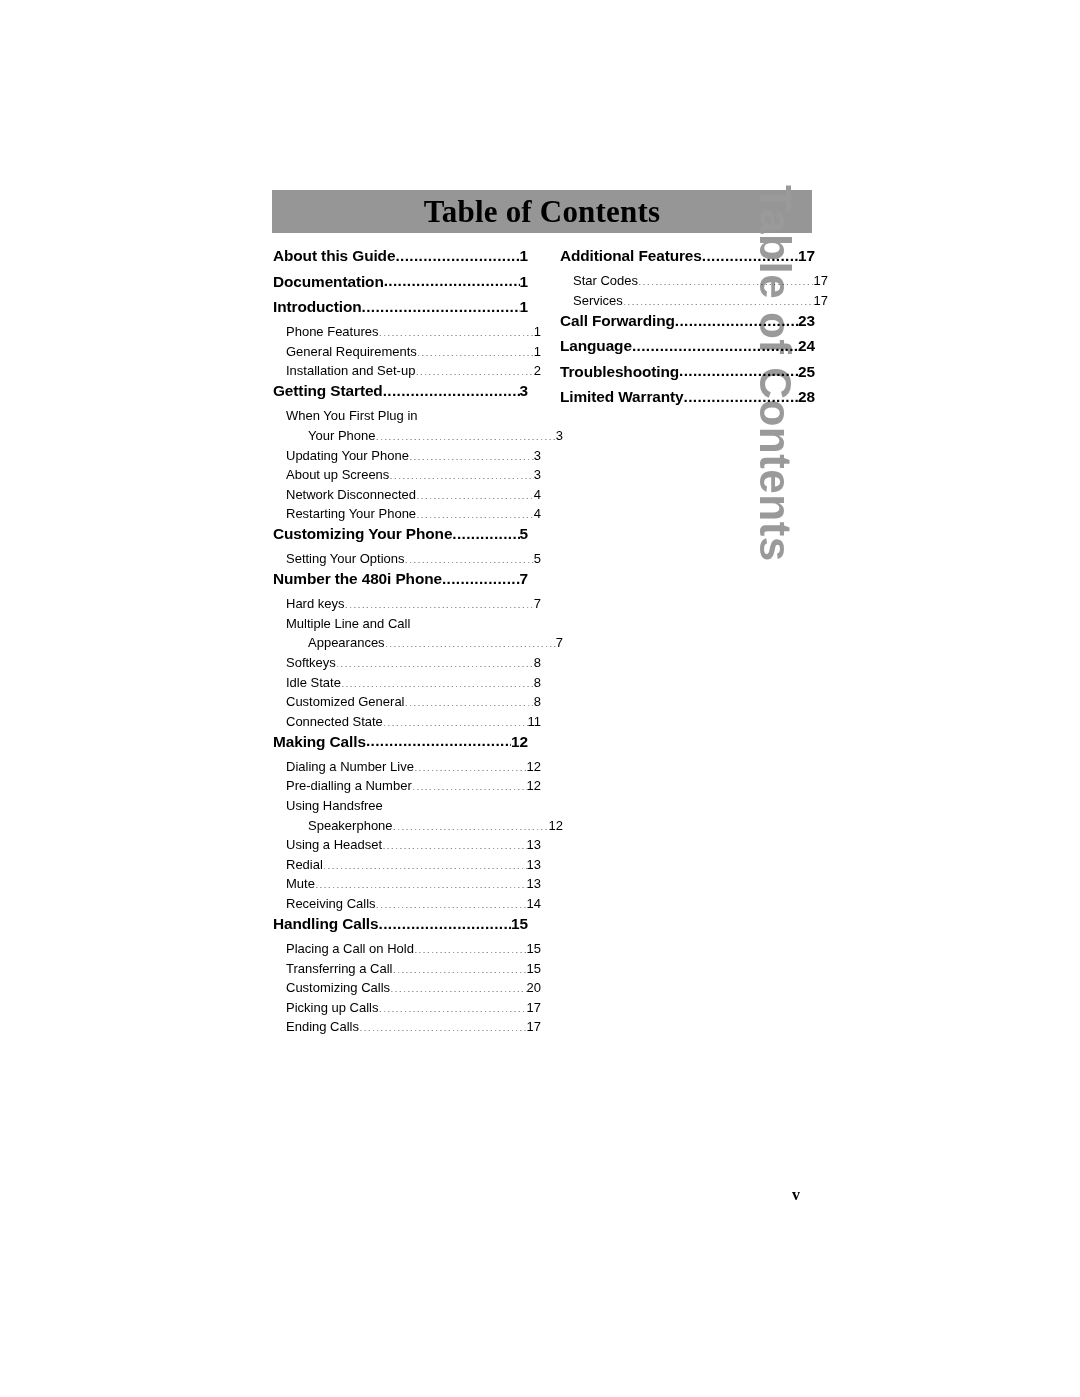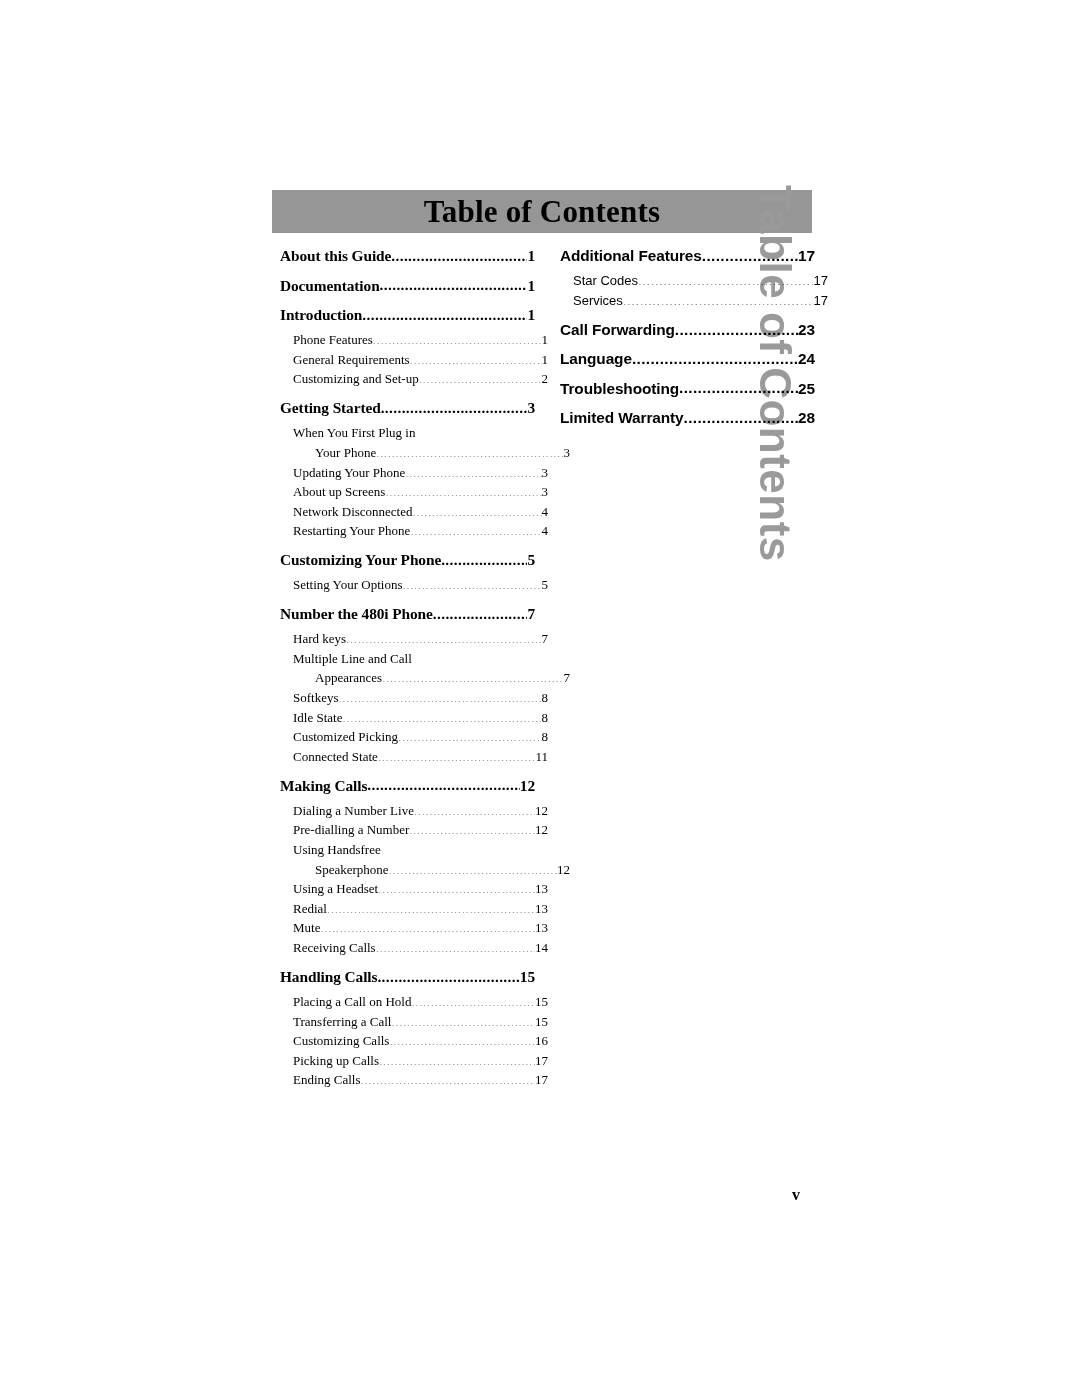--- a/index.html
+++ b/index.html
@@ -68,38 +68,37 @@
     white-space: nowrap;
     letter-spacing: 0.5px;
   }
 
   
   .toc-col {
     position: absolute;
     top: 246px;
     width: 255px;
   }
-  #toc-col-left  { left: 280px; font-family: Liberation Serif, serif; }
+  #toc-col-left  { left: 273px; }
   #toc-col-right { left: 560px; }
 
   
   .toc-entry {
     display: flex;
     align-items: baseline;
     width: 100%;
     color: #000000;
     font-size: 13px;
     line-height: 19.6px;
     white-space: nowrap;
   }
   .toc-entry.level-1 {
     font-weight: bold;
     font-size: 15.4px;
     line-height: 20px;
-    margin-top: 9px;
     margin-bottom: 5px;
     letter-spacing: -0.1px;
   }
   .toc-entry.level-1:first-child { margin-top: 0; }
   .toc-entry.level-2 {
     font-weight: normal;
     padding-left: 13px;
   }
   
   .toc-entry.level-2.cont {
@@ -181,21 +180,21 @@
         <span class="label">Phone Features</span>
         <span class="leader"></span>
         <span class="page">1</span>
       </div>
       <div class="toc-entry level-2">
         <span class="label">General Requirements</span>
         <span class="leader"></span>
         <span class="page">1</span>
       </div>
       <div class="toc-entry level-2">
-        <span class="label">Customizing and Set-up</span>
+        <span class="label">Installation and Set-up</span>
         <span class="leader"></span>
         <span class="page">2</span>
       </div>
       <div class="toc-entry level-1">
         <span class="label">Getting Started</span>
         <span class="leader"></span>
         <span class="page">3</span>
       </div>
       <div class="toc-entry level-2 nolead">
         <span class="label">When You First Plug in</span>
@@ -257,21 +256,21 @@
         <span class="label">Softkeys</span>
         <span class="leader"></span>
         <span class="page">8</span>
       </div>
       <div class="toc-entry level-2">
         <span class="label">Idle State</span>
         <span class="leader"></span>
         <span class="page">8</span>
       </div>
       <div class="toc-entry level-2">
-        <span class="label">Customized Picking</span>
+        <span class="label">Customized General</span>
         <span class="leader"></span>
         <span class="page">8</span>
       </div>
       <div class="toc-entry level-2">
         <span class="label">Connected State</span>
         <span class="leader"></span>
         <span class="page">11</span>
       </div>
       <div class="toc-entry level-1">
         <span class="label">Making Calls</span>
@@ -327,21 +326,21 @@
         <span class="page">15</span>
       </div>
       <div class="toc-entry level-2">
         <span class="label">Transferring a Call</span>
         <span class="leader"></span>
         <span class="page">15</span>
       </div>
       <div class="toc-entry level-2">
         <span class="label">Customizing Calls</span>
         <span class="leader"></span>
-        <span class="page">16</span>
+        <span class="page">20</span>
       </div>
       <div class="toc-entry level-2">
         <span class="label">Picking up Calls</span>
         <span class="leader"></span>
         <span class="page">17</span>
       </div>
       <div class="toc-entry level-2">
         <span class="label">Ending Calls</span>
         <span class="leader"></span>
         <span class="page">17</span>

